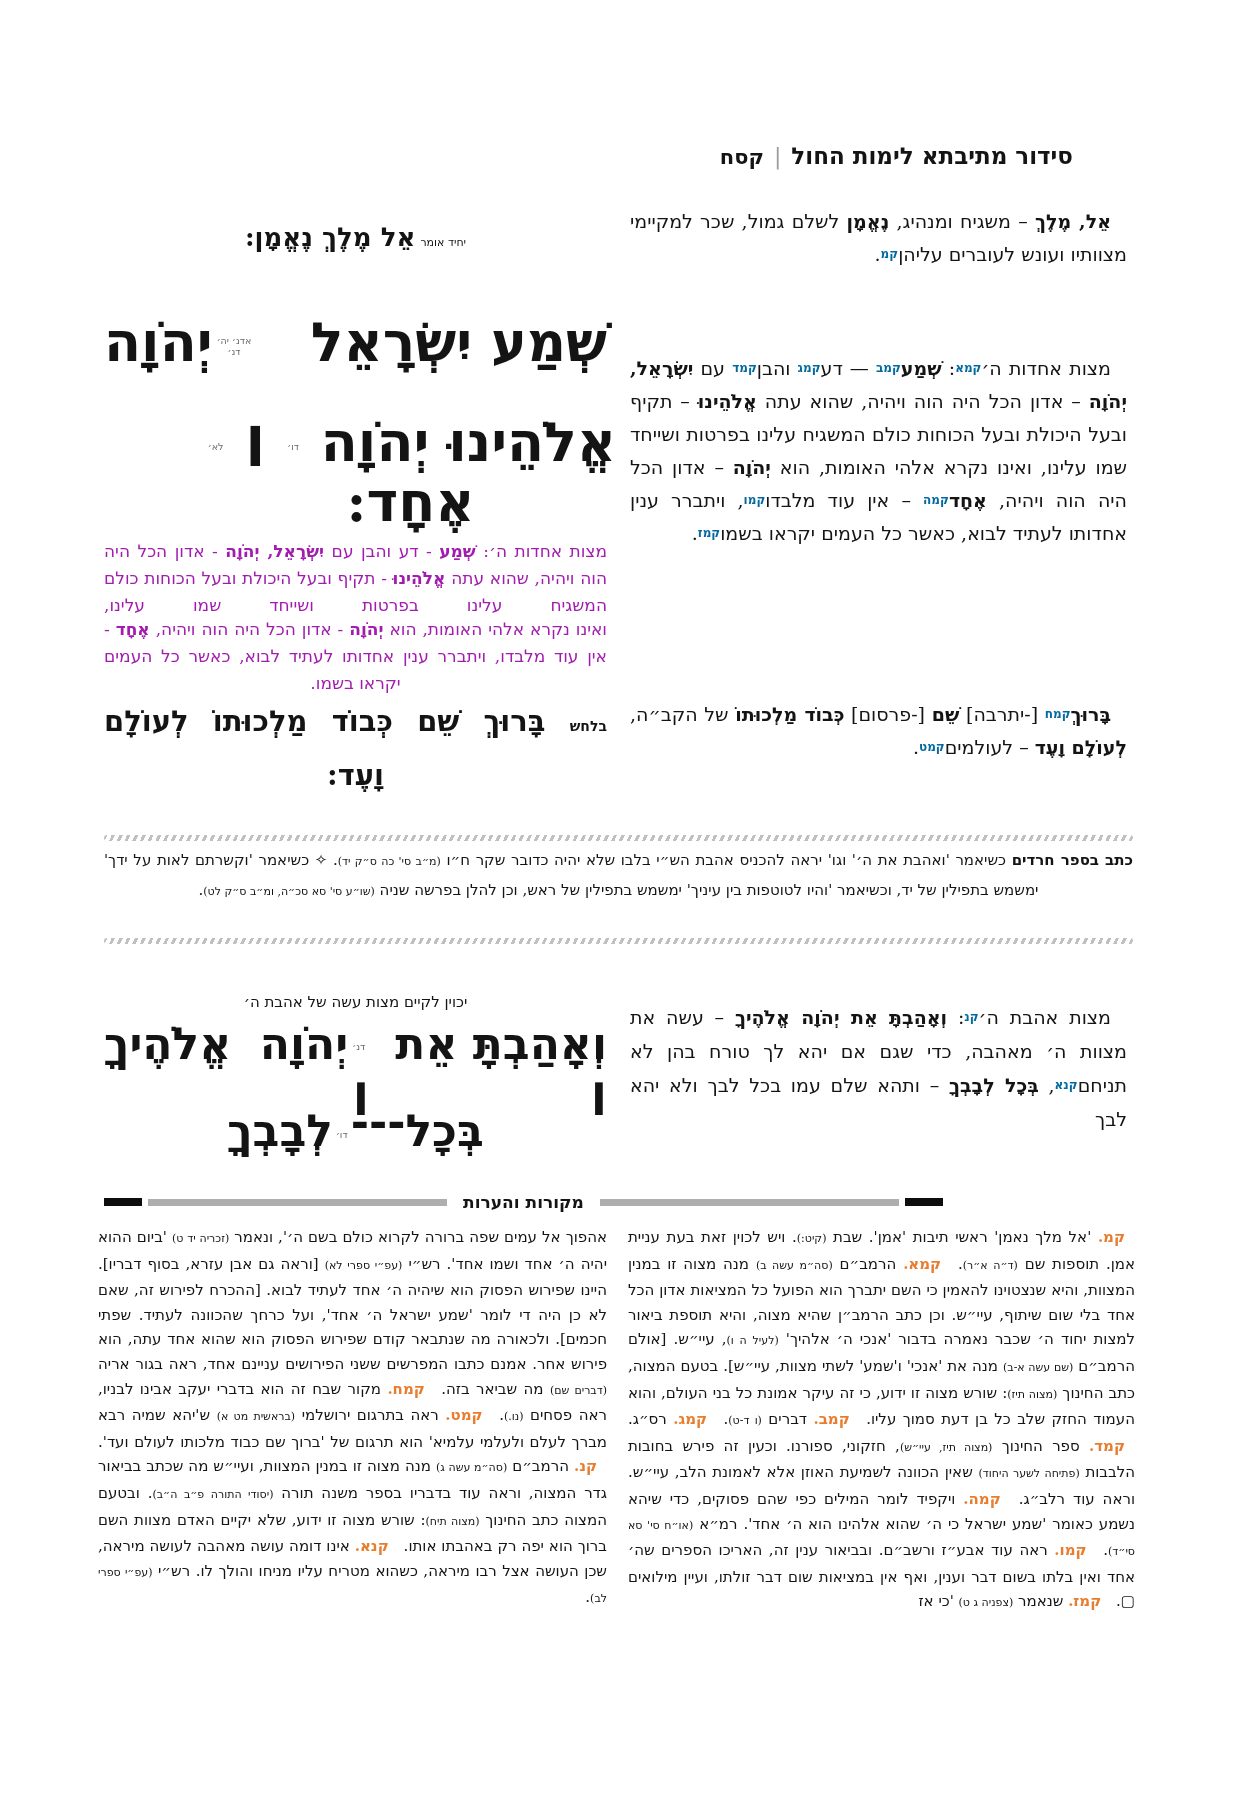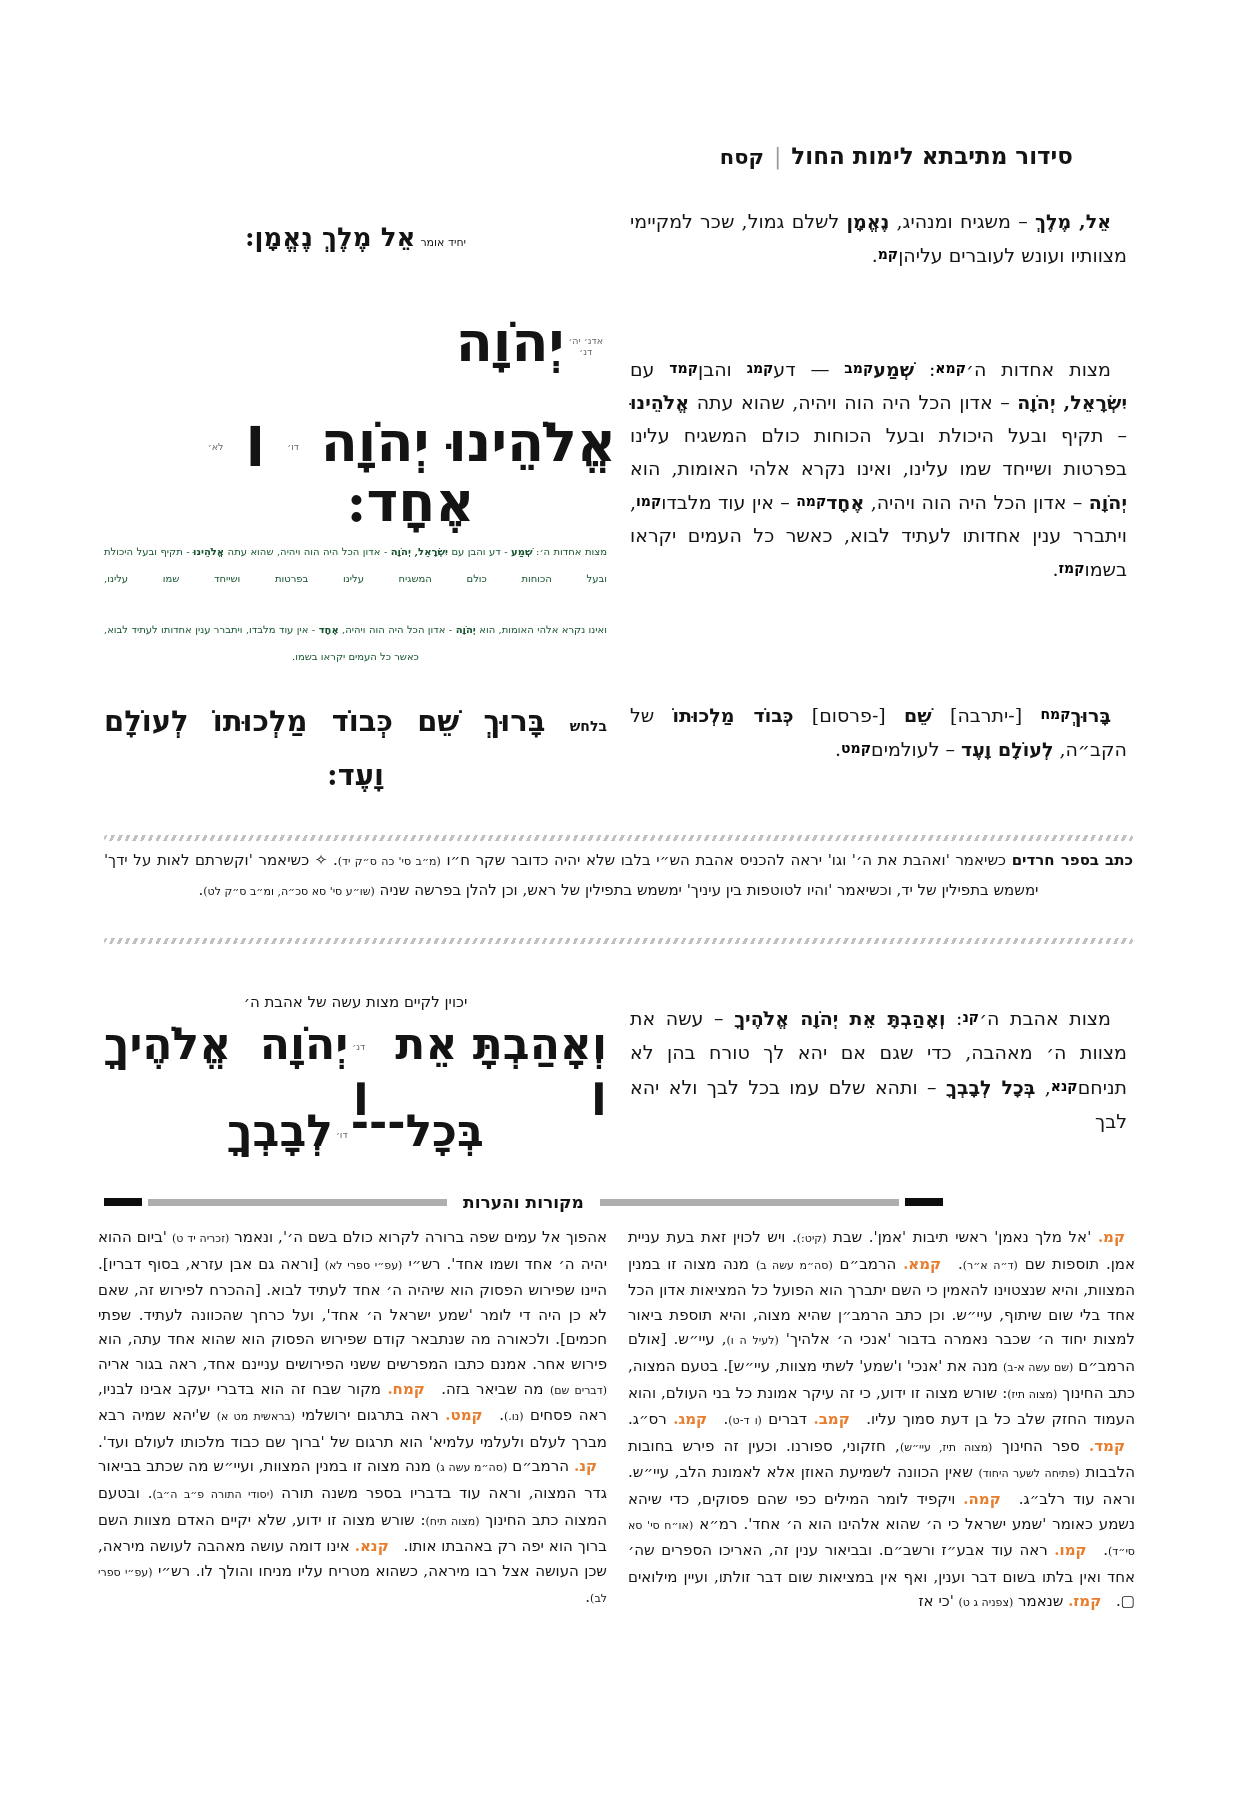--- a/index.html
+++ b/index.html
@@ -13,38 +13,38 @@
   .hdr .h-title{font-weight:bold; font-size:23px;}
   .hdr .h-sep{color:#9a9a9a; font-size:22px; margin:0 10px; font-weight:normal;}
   .hdr .h-num{font-size:21px; font-weight:bold;}
   
   .col-r{position:absolute; left:630px; width:497px;}
   .col-l{position:absolute; left:104px; width:503px;}
   
   .cpara{font-size:19px; line-height:33px; text-align:justify; margin:0; text-indent:16px;}
   .seg-n{}
   .seg-b{font-weight:bold;}
-  .seg-ref{color:#000000; font-size:14px; font-weight:bold; vertical-align:3px;}
+  .seg-ref{color:#0369a1; font-size:12px; font-weight:bold; vertical-align:3px;}
   .seg-refb{color:#e87d2e; font-weight:bold; margin-right:10px;}
   .seg-sm{font-size:11px;margin-top:45px;}
   .seg-tiny{display:inline-block; font-size:9.5px; line-height:10px; color:#6a6a6a;
             white-space:pre-line; text-align:center; vertical-align:middle;
             font-weight:normal; margin:7px 3px;}
   
   .instr-line{text-align:center; white-space:nowrap;}
   .instr-sm{font-size:11px;}
   .instr-big{font-size:26px; font-weight:bold;}
   .big-line{font-weight:bold; font-size:54px; line-height:60px;}
   .flexline{display:flex; justify-content:space-between; align-items:baseline;}
   .big-line .grp{white-space:nowrap;}
   .tiny-note{display:inline-block; font-size:9.5px; line-height:10.5px; color:#6a6a6a;
              white-space:pre-line; text-align:center; vertical-align:middle;
              font-weight:normal; margin:0 4px;}
   .shema-l2{text-align:center; padding-left:55px;}
-  .gray-p{font-size:10px; line-height:27px; color:#14532d; text-align:justify; margin:0;}
+  .gray-p{font-size:17px; line-height:27px; color:#a21caf; text-align:justify; margin:0;}
   .last-just{text-align-last:justify;}
   .last-center{text-align-last:center;}
   .baruch-l1{font-size:29px; font-weight:bold; line-height:48px;
              text-align:justify; text-align-last:justify;}
   .baruch-lbl{font-size:14px; font-weight:bold;}
   .baruch-l2{font-size:29px; font-weight:bold; text-align:center; margin-top:8px;}
   
   .full{position:absolute; left:104px; width:1029px;}
   .chain{height:6px; background:repeating-linear-gradient(115deg,#c0c0c0 0 3px,#ffffff 3px 7px);
          border-radius:3px;}
@@ -79,20 +79,21 @@
   <div class="col-r" style="top:698px">
     <p class="cpara"><span class="seg-b">בָּרוּךְ</span><span class="seg-ref">קמח</span><span class="seg-n"> [-יתרבה] </span><span class="seg-b">שֵׁם</span><span class="seg-n"> [-פרסום] </span><span class="seg-b">כְּבוֹד מַלְכוּתוֹ</span><span class="seg-n"> של הקב״ה, </span><span class="seg-b">לְעוֹלָם וָעֶד</span><span class="seg-n"> – לעולמים</span><span class="seg-ref">קמט</span><span class="seg-n">.</span></p>
   </div>
 
   <div class="col-l instr-line" style="top:222px">
     <span class="instr-sm">יחיד אומר</span>
     <span class="instr-big">אֵל מֶלֶךְ נֶאֱמָן:</span>
   </div>
 
   <div class="col-l big-line flexline" style="top:312px">
+    <span>שְׁמַע יִשְׂרָאֵל</span>
     <span class="grp"><span class="tiny-note">אדנ׳ יה׳
 דנ׳</span><span>יְהֹוָה</span></span>
   </div>
   <div class="col-l big-line shema-l2" style="top:412px">
     <span><span class="seg-n">אֱלֹהֵינוּ יְהֹוָה </span><span class="seg-tiny">דו׳</span><span class="seg-n"> ׀ </span><span class="seg-tiny">לא׳</span><span class="seg-n">אֶחָד:</span></span>
   </div>
 
   <div class="col-l" style="top:538px">
     <p class="gray-p last-just"><span class="seg-n">מצות אחדות ה׳: </span><span class="seg-b">שְׁמַע</span><span class="seg-n"> - דע והבן עם </span><span class="seg-b">יִשְׂרָאֵל, יְהֹוָה</span><span class="seg-n"> - אדון הכל היה הוה ויהיה, שהוא עתה </span><span class="seg-b">אֱלֹהֵינוּ</span><span class="seg-n"> - תקיף ובעל היכולת ובעל הכוחות כולם המשגיח עלינו בפרטות ושייחד שמו עלינו,</span></p>
   </div>

